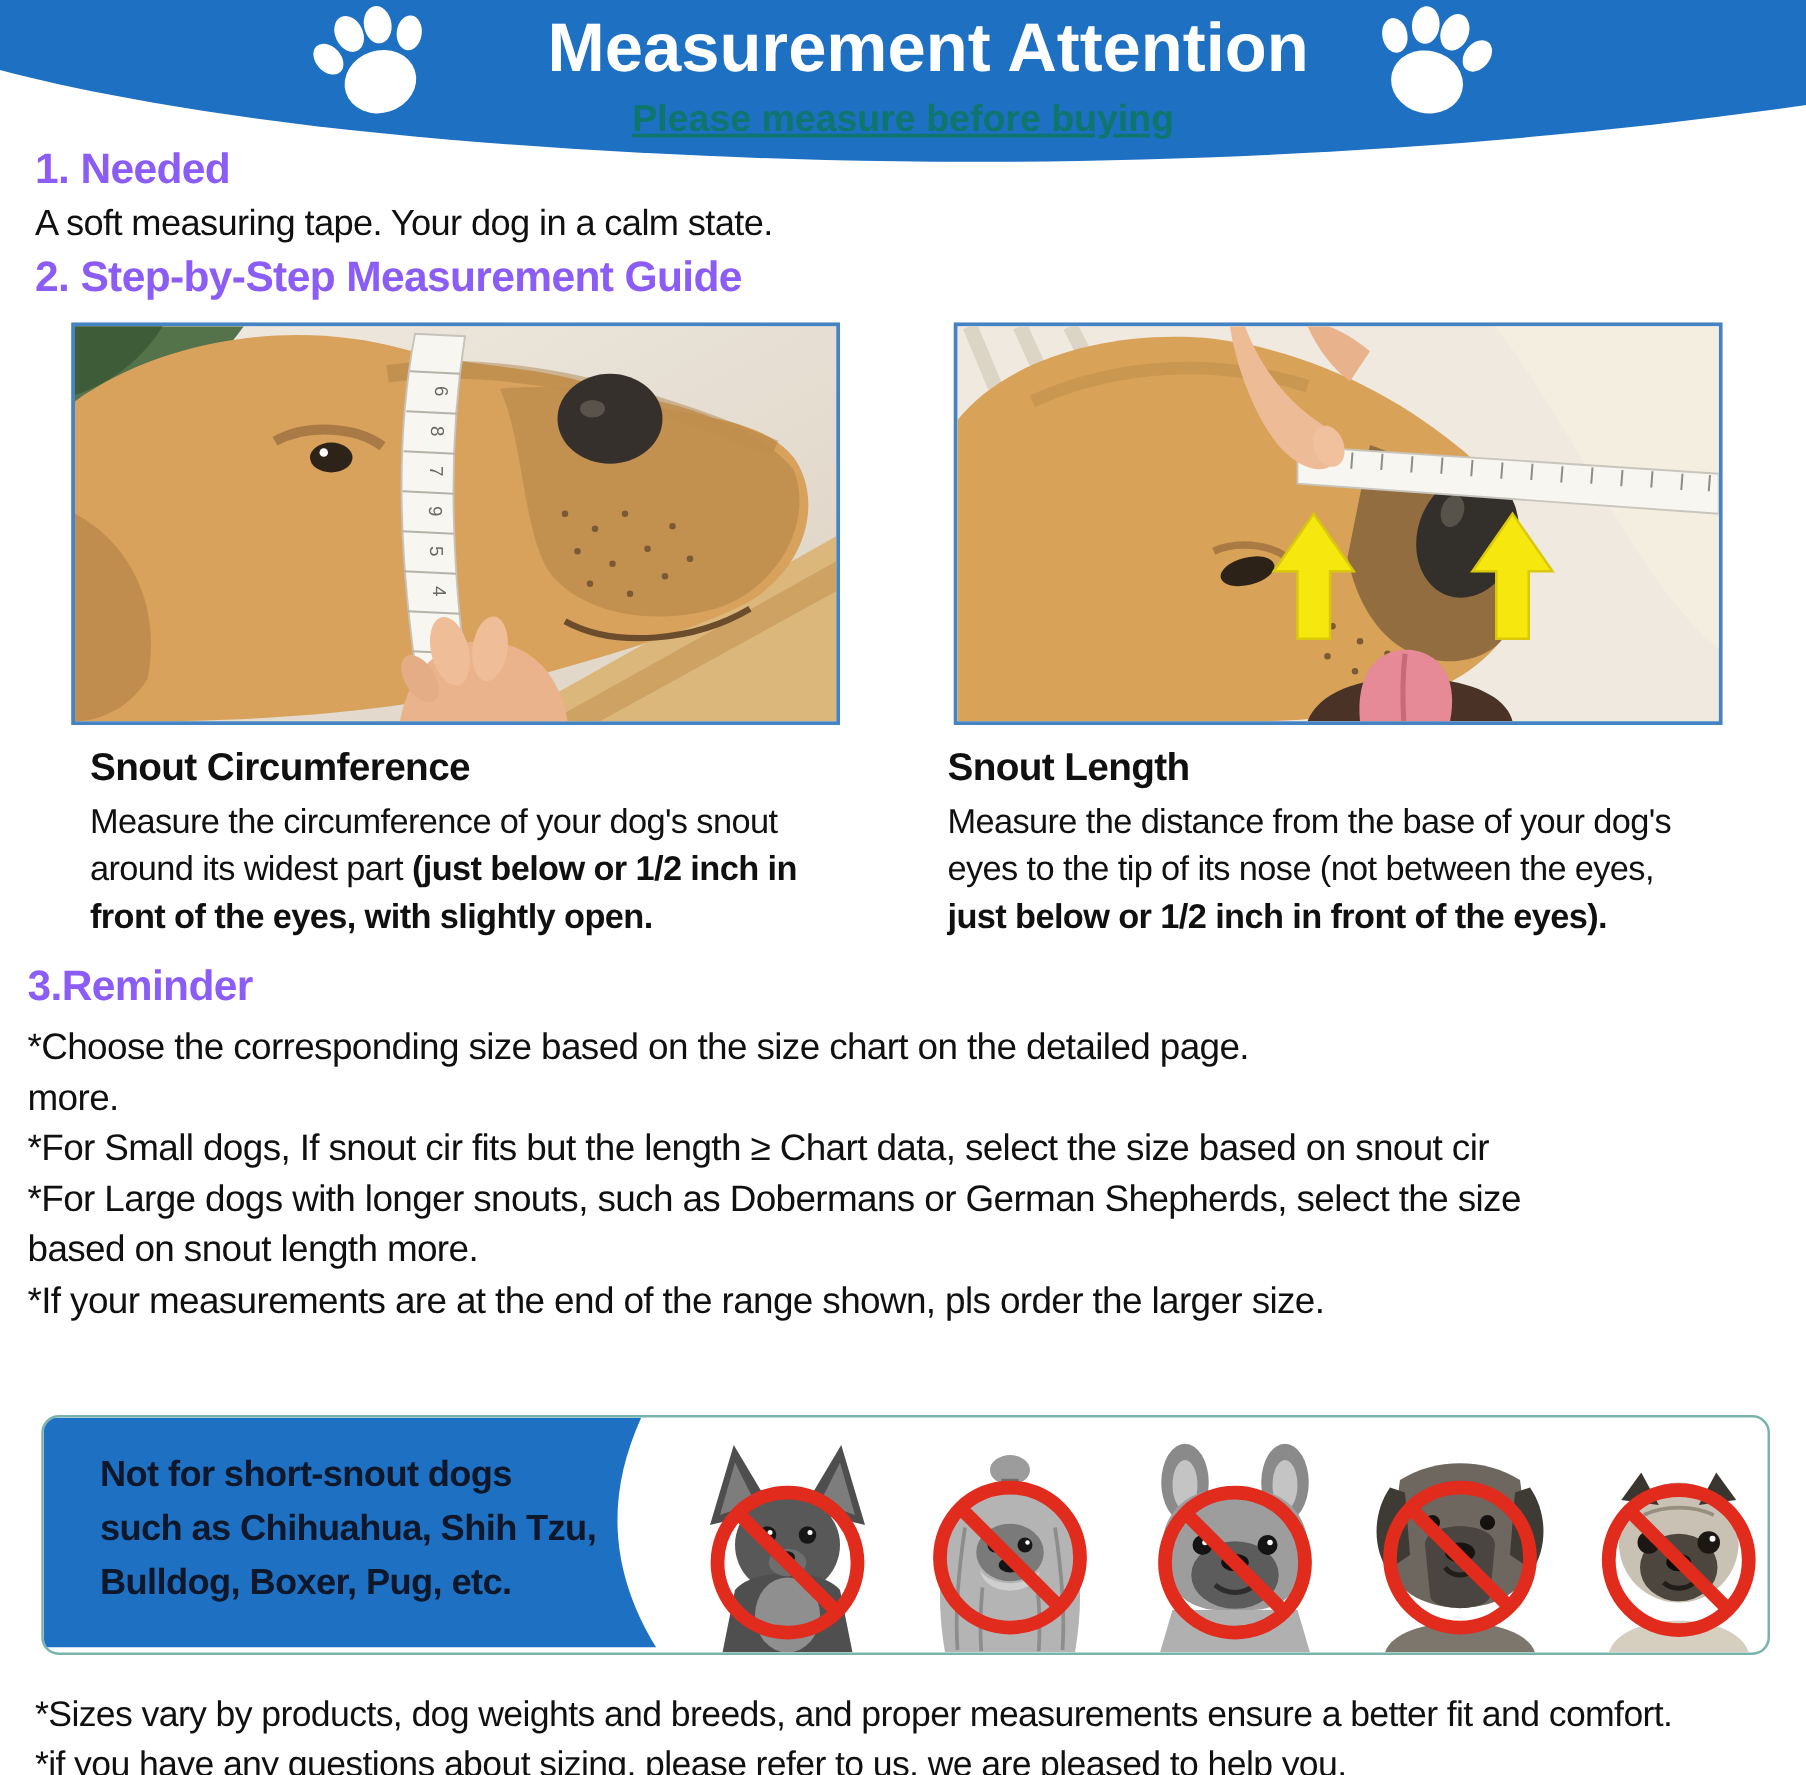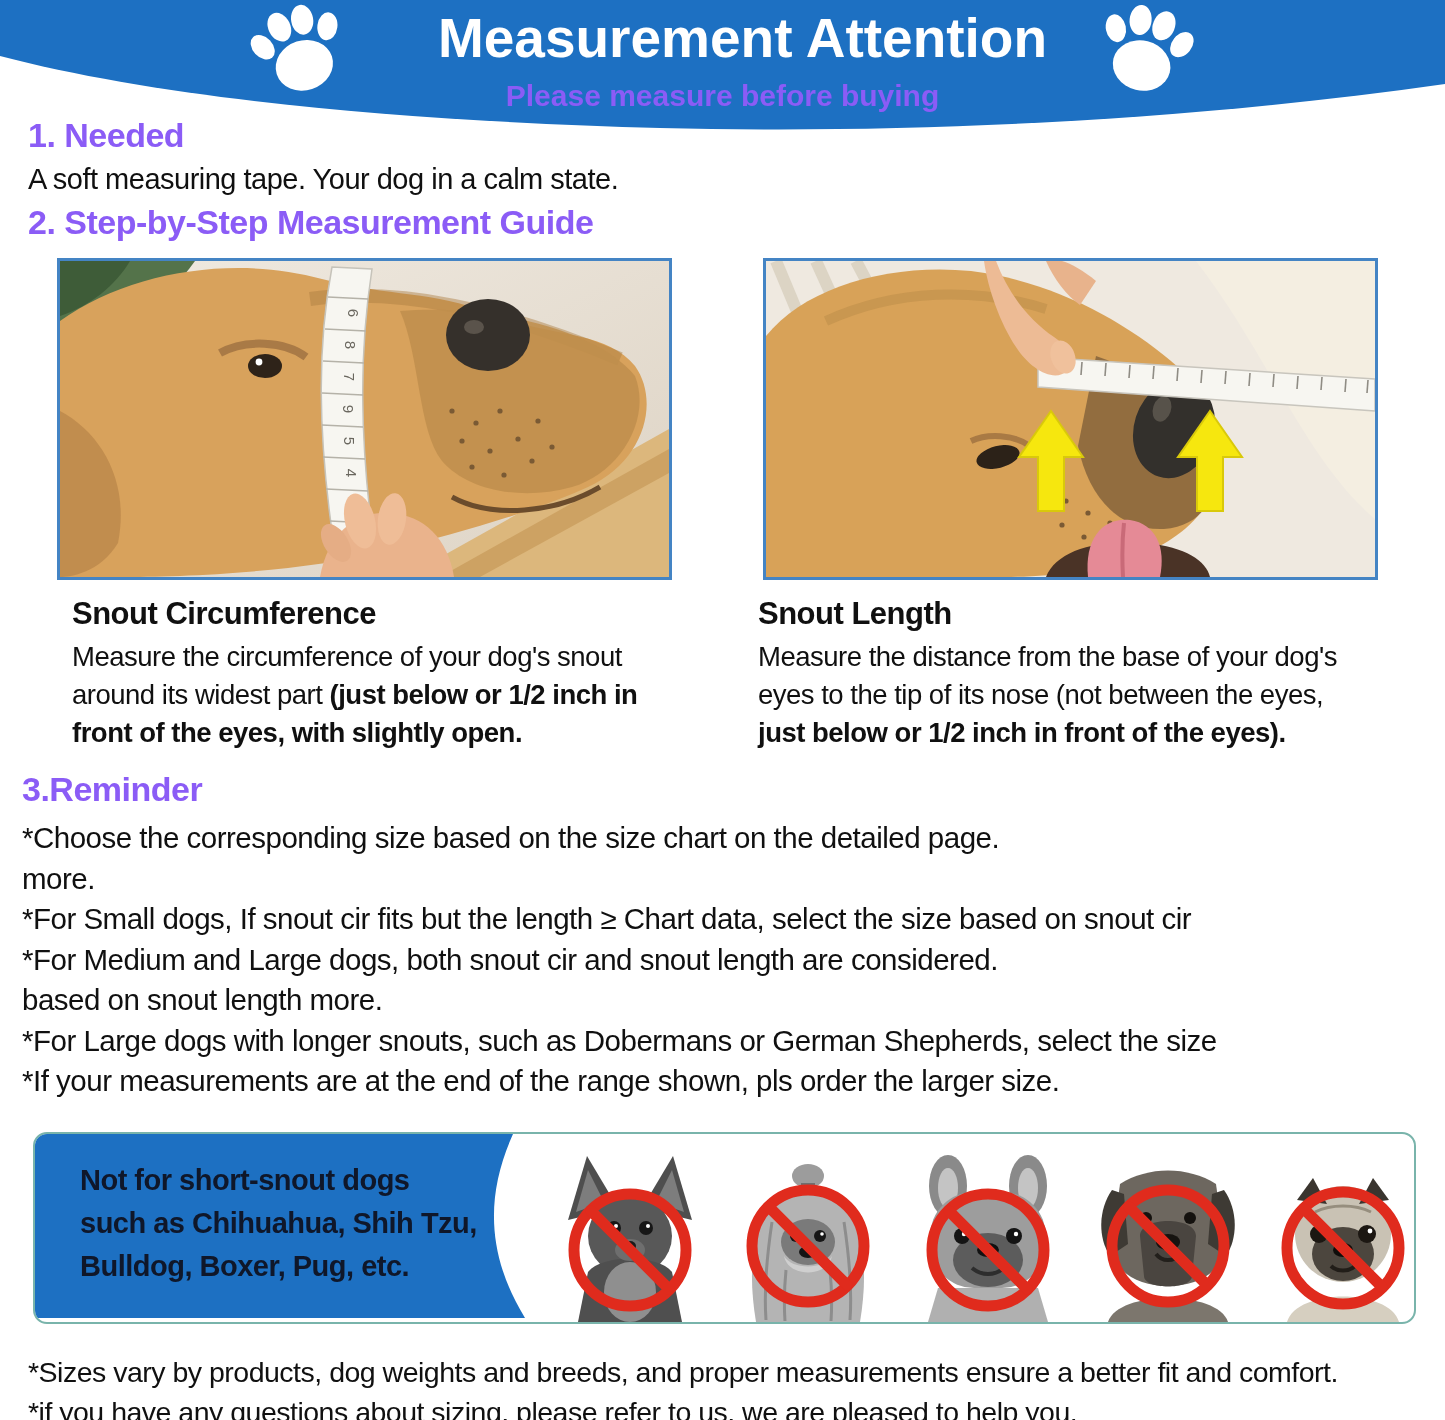--- a/index.html
+++ b/index.html
@@ -2,21 +2,21 @@
 <html><head>
 <meta charset="utf-8">
 <style>
   html,body{margin:0;padding:0;background:#ffffff;}
   .page{position:relative;width:1445px;height:1420px;background:#ffffff;overflow:hidden;
         font-family:"Liberation Sans",sans-serif;color:#101010;}
   .abs{position:absolute;}
   
   .hdr-svg{left:0;top:0;}
   .title{left:0;right:0;top:6px;text-align:center;color:#ffffff;font-size:55px;font-weight:bold;letter-spacing:0px;padding-left:40px;}
-  .subtitle{left:0;right:0;top:79px;text-align:center;color:#8b5cf6;font-size:30px;font-weight:bold;}
+  .subtitle{left:0;right:0;top:79px;text-align:center;color:#0f766e;font-size:30px;font-weight:bold;text-decoration:underline;}
   
   .sec-h{color:#8b5cf6;font-weight:bold;font-size:34px;letter-spacing:-0.5px;white-space:nowrap;}
   .body-t{font-size:29px;letter-spacing:-0.5px;white-space:nowrap;}
   #s1h{left:28px;top:116px;}
   #s1b{left:28px;top:163px;}
   #s2h{left:28px;top:203px;}
   
   .photo{width:615px;height:322px;border:3px solid #4484c4;box-sizing:border-box;background:#e9e3d9;}
   #photoL{left:57px;top:258px;}
   #photoR{left:763px;top:258px;}
@@ -229,23 +229,22 @@
     <div class="cap-line"><span>Measure the distance from the base of your dog's</span><b></b></div>
     <div class="cap-line"><span>eyes to the tip of its nose (not between the eyes,</span><b></b></div>
     <div class="cap-line"><span></span><b>just below or 1/2 inch in front of the eyes).</b></div>
   </div>
 
   <div class="abs sec-h" id="s3h">3.Reminder</div>
   <div class="abs" id="rem">
     <div class="rl">*Choose the corresponding size based on the size chart on the detailed page.</div>
     <div class="rl">more.</div>
     <div class="rl">*For Small dogs, If snout cir fits but the length ≥ Chart data, select the size based on snout cir</div>
-    <div class="rl">*For Medium and Large dogs, both snout cir and snout length are considered.</div>
+    <div class="rl">*For Large dogs with longer snouts, such as Dobermans or German Shepherds, select the size</div>
     <div class="rl">based on snout length more.</div>
-    <div class="rl">*For Large dogs with longer snouts, such as Dobermans or German Shepherds, select the size</div>
     <div class="rl">*If your measurements are at the end of the range shown, pls order the larger size.</div>
   </div>
 
   <div class="abs" id="banner">
     <svg class="abs banner-blue" width="520" height="184" viewBox="0 0 520 184">
       <path d="M0,0 H478 C450,62 452,122 490,184 H0 Z" fill="#1d70c2"></path>
     </svg>
     <div class="abs banner-text">
       <div>Not for short-snout dogs</div>
       <div>such as Chihuahua, Shih Tzu,</div>

